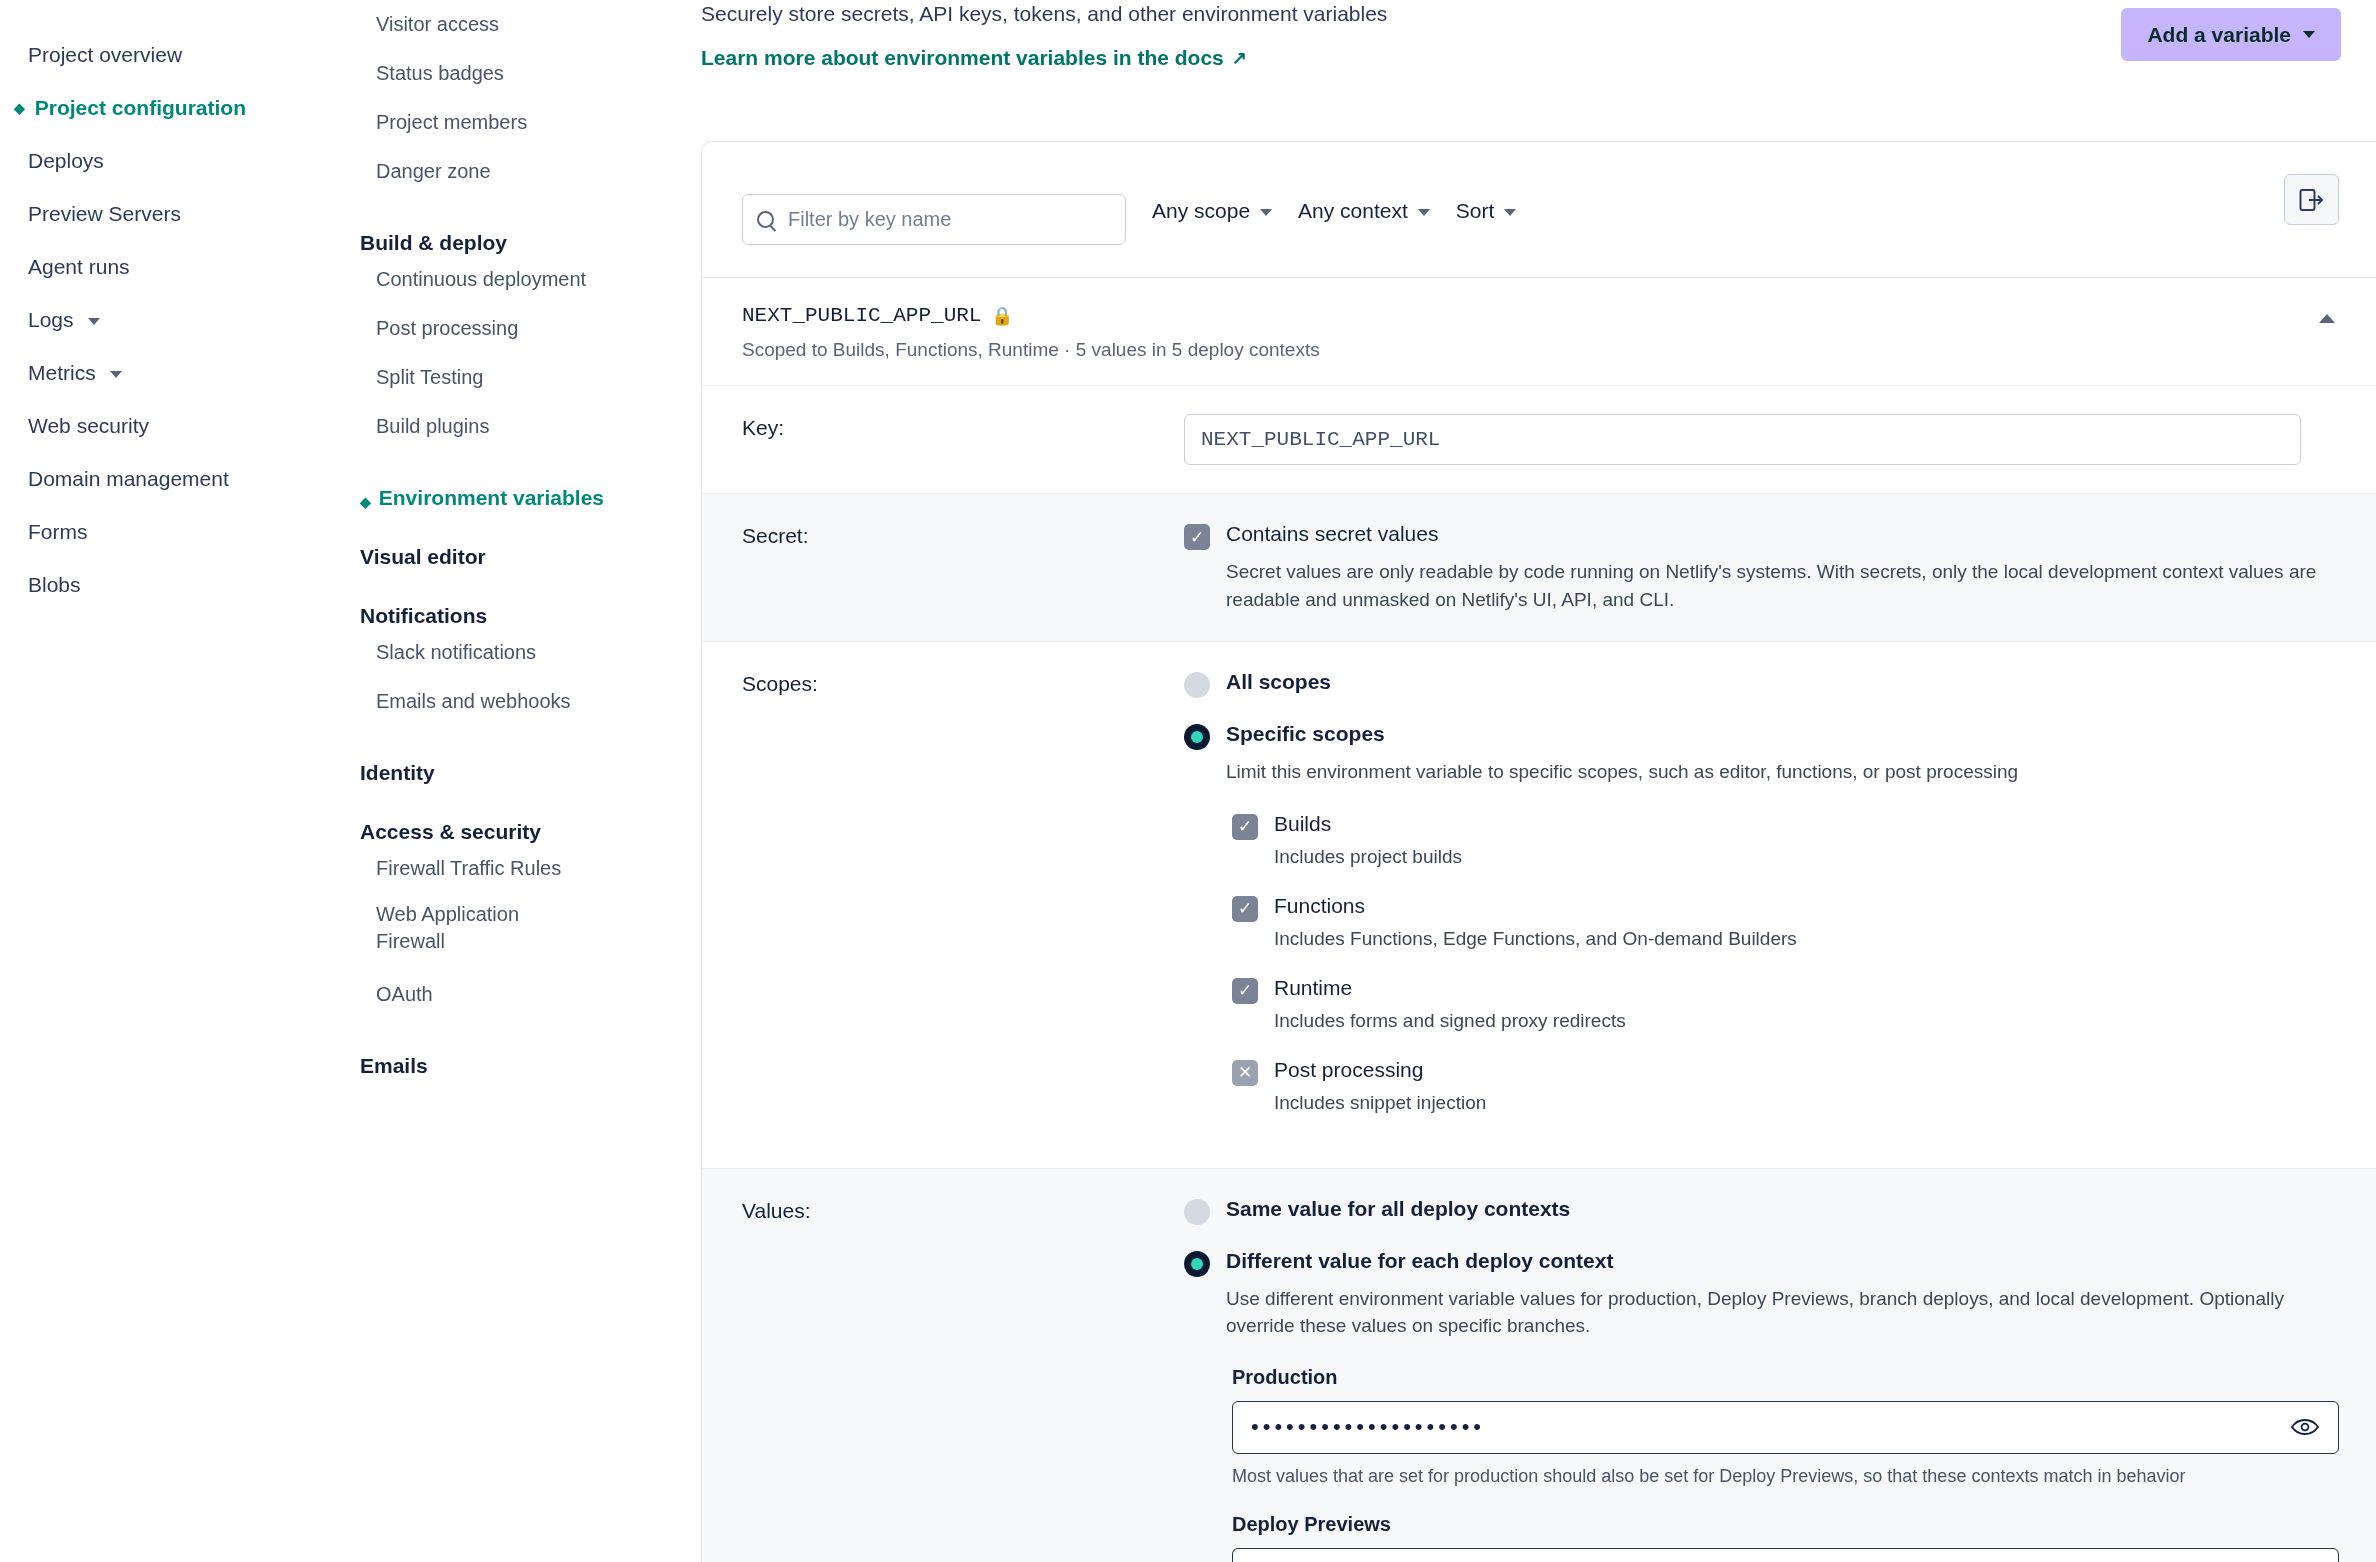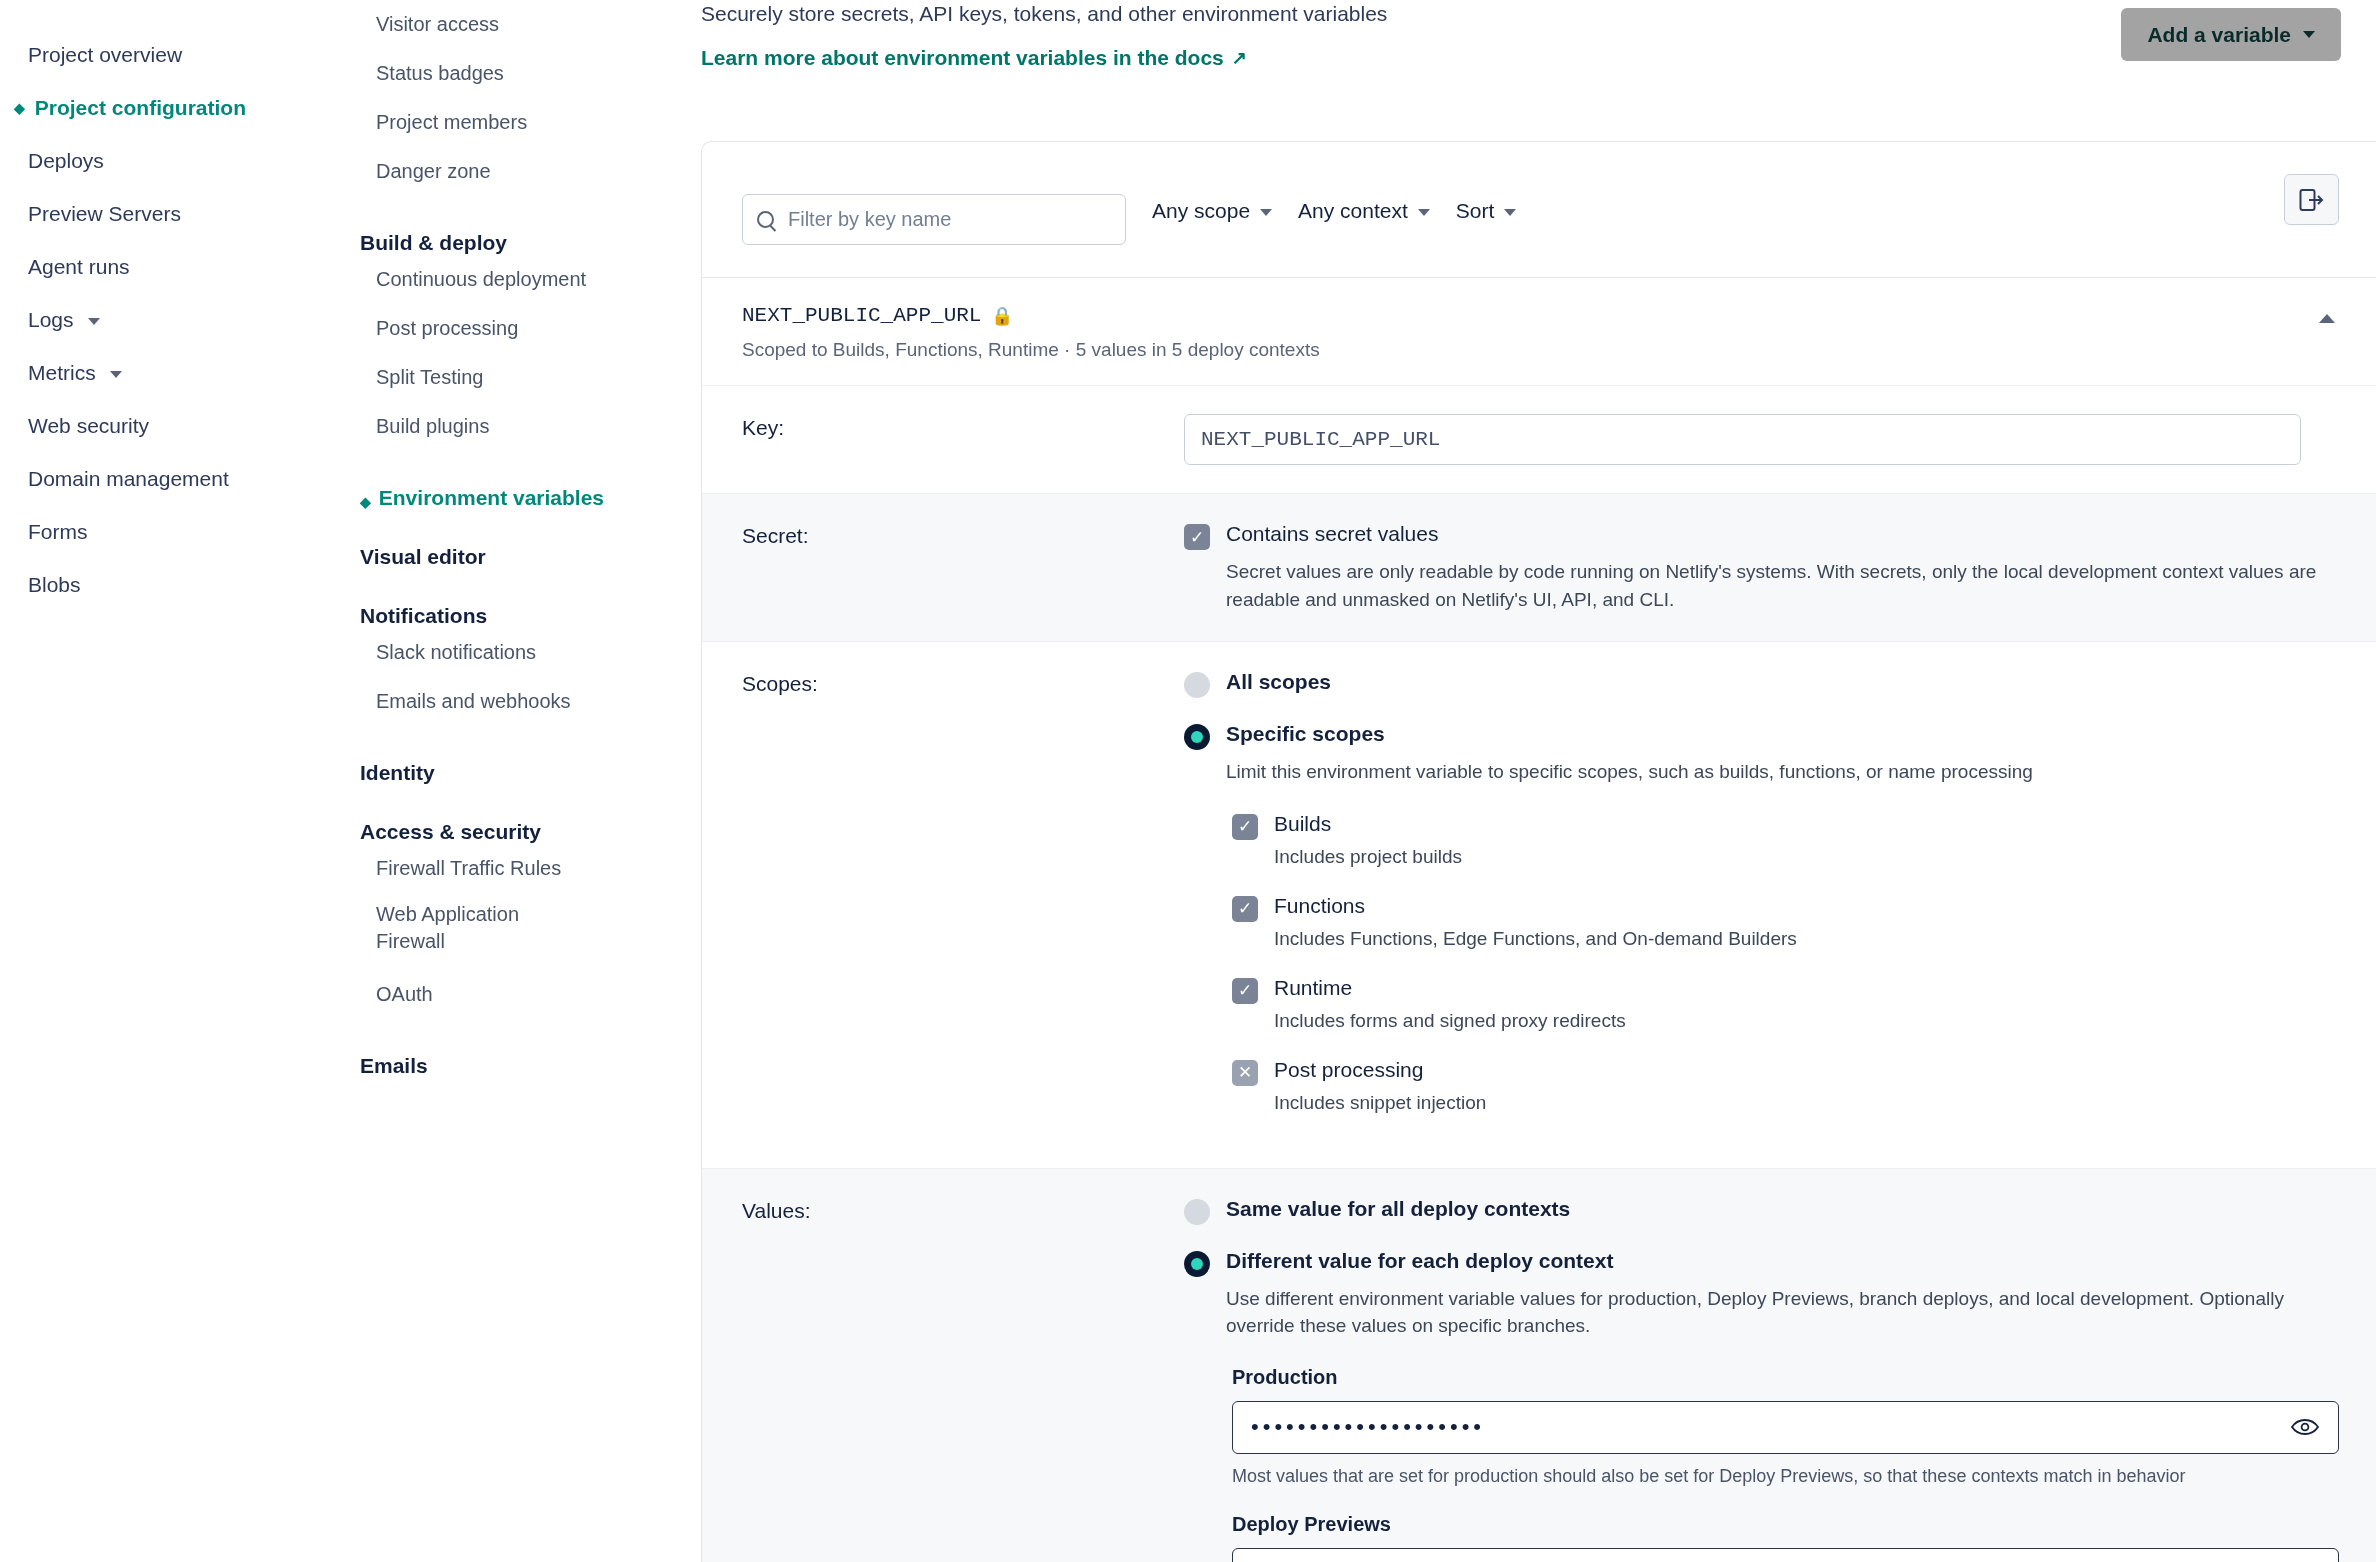--- a/index.html
+++ b/index.html
@@ -115,21 +115,21 @@
     color: #00756a;
     text-decoration: none;
     cursor: pointer;
   }
   .docs-link .arrow { font-size: 18px; }
 
   .add-variable-btn {
     position: absolute;
     top: 8px;
     right: 38px;
-    background: #a3a3a3;
+    background: #c4b5fd;
     color: #0b2b2b;
     border: none;
     border-radius: 6px;
     height: 53px;
     padding: 0 26px;
     font-size: 21px;
     font-weight: bold;
     display: flex;
     align-items: center;
     gap: 12px;
@@ -554,21 +554,21 @@
             <div class="opt-line">
               <span class="radio"></span>
               <span class="opt-title">All scopes</span>
             </div>
           </div>
           <div class="opt-block">
             <div class="opt-line">
               <span class="radio selected"></span>
               <span class="opt-title">Specific scopes</span>
             </div>
-            <div class="desc" style="margin-left:42px;">Limit this environment variable to specific scopes, such as builds, functions, or name processing</div>
+            <div class="desc" style="margin-left:42px;">Limit this environment variable to specific scopes, such as editor, functions, or post processing</div>
           </div>
 
           <div class="sub-checks">
             <div class="sub-check-item">
               <div class="check-line">
                 <span class="check">✓</span>
                 <span class="check-title">Builds</span>
               </div>
               <div class="sub-check-desc">Includes project builds</div>
             </div>

